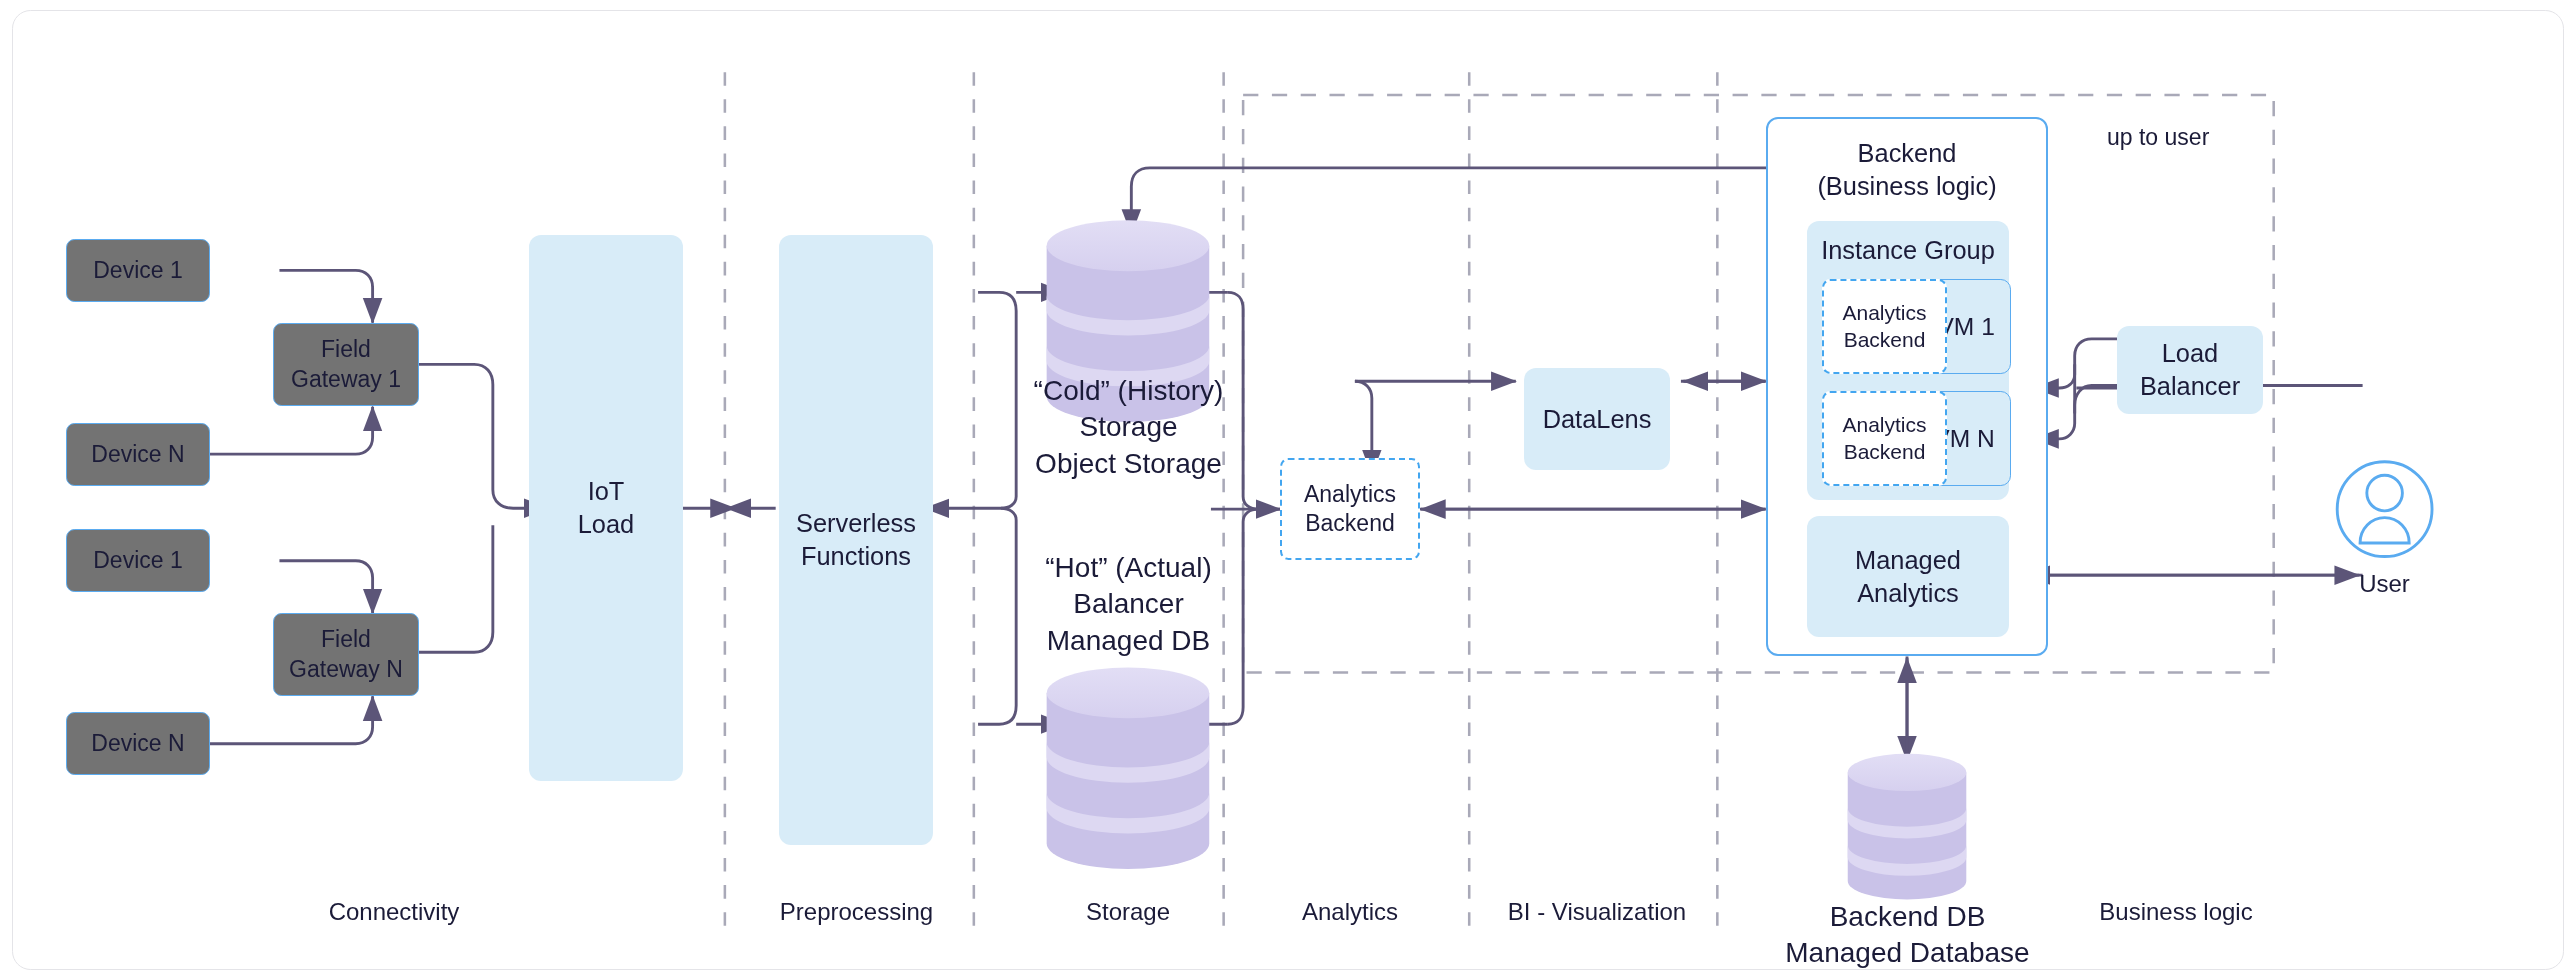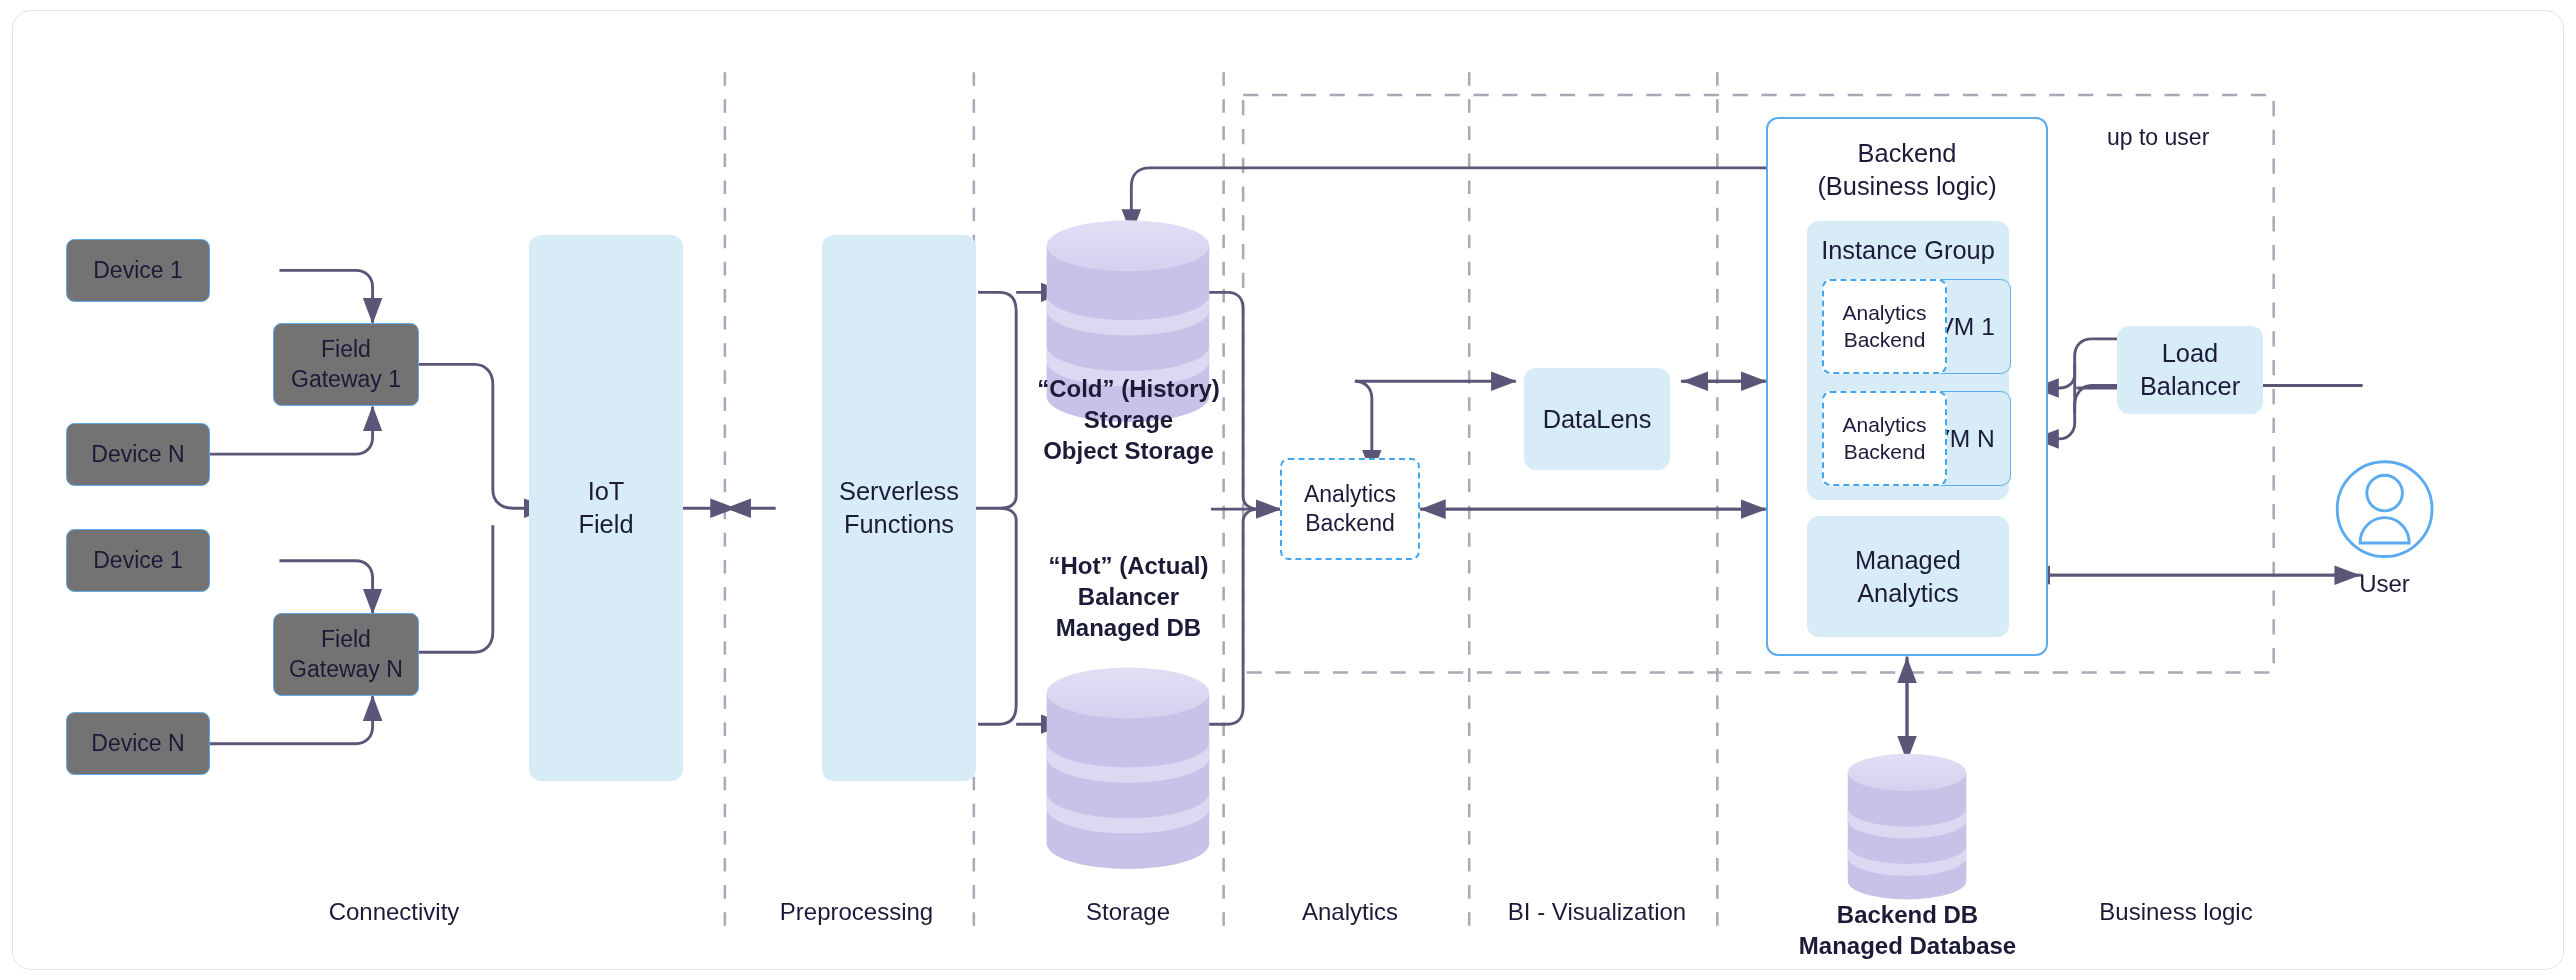--- a/index.html
+++ b/index.html
@@ -65,24 +65,23 @@
   }
   .vm-box {
     border: 1.7px solid #5aabf0;
     border-radius: 10.2px;
     background: #d8ecf8;
     font-size: 24.6px;
   }
   .caption {
     position: absolute;
     color: #1b1b38;
-    font-size: 24px;
+    font-size: 28px;
     text-align: center;
     line-height: 1.3;
-    font-weight: bold;
   }
   .lane-label {
     position: absolute;
     color: #1b1b38;
     font-size: 24px;
     text-align: center;
     line-height: 1.3;
     white-space: pre-line;
   }
   .group-title {
@@ -234,24 +233,24 @@
     <span>Field
 Gateway 1</span>
   </div>
   <div class="node box-blue" style="left:273px; top:613px; width:146px; height:83px; white-space:pre-line;">
     <span>Field
 Gateway N</span>
   </div>
 
   <div class="node box-fill" style="left:529px; top:235px; width:154px; height:546px; white-space:pre-line;">
     <span>IoT
-Field</span>
-  </div>
-
-  <div class="node box-fill" style="left:779px; top:235px; width:154px; height:546px; white-space:pre-line;margin-left:43px;">
+Load</span>
+  </div>
+
+  <div class="node box-fill" style="left:779px; top:235px; width:154px; height:610px; white-space:pre-line;">
     <span>Serverless
 Functions</span>
   </div>
 
   <div class="caption" style="left:976px; top:373px; width:305px; white-space:pre-line;">“Cold” (History)
 Storage
 Object Storage</div>
   <div class="caption" style="left:976px; top:550px; width:305px; white-space:pre-line;">“Hot” (Actual)
 Balancer
 Managed DB</div>

